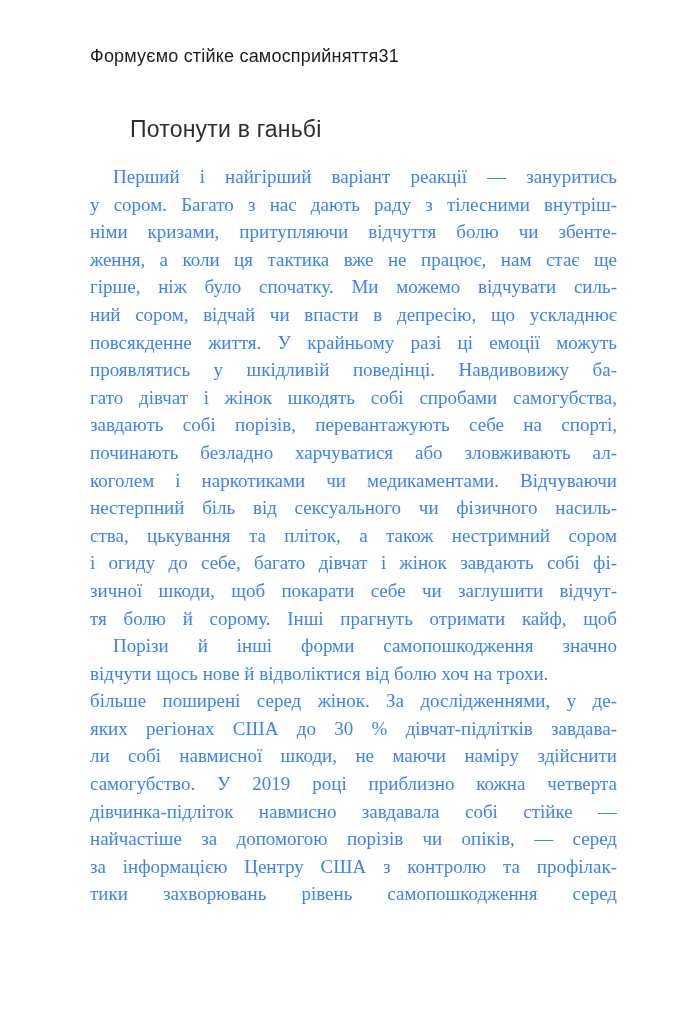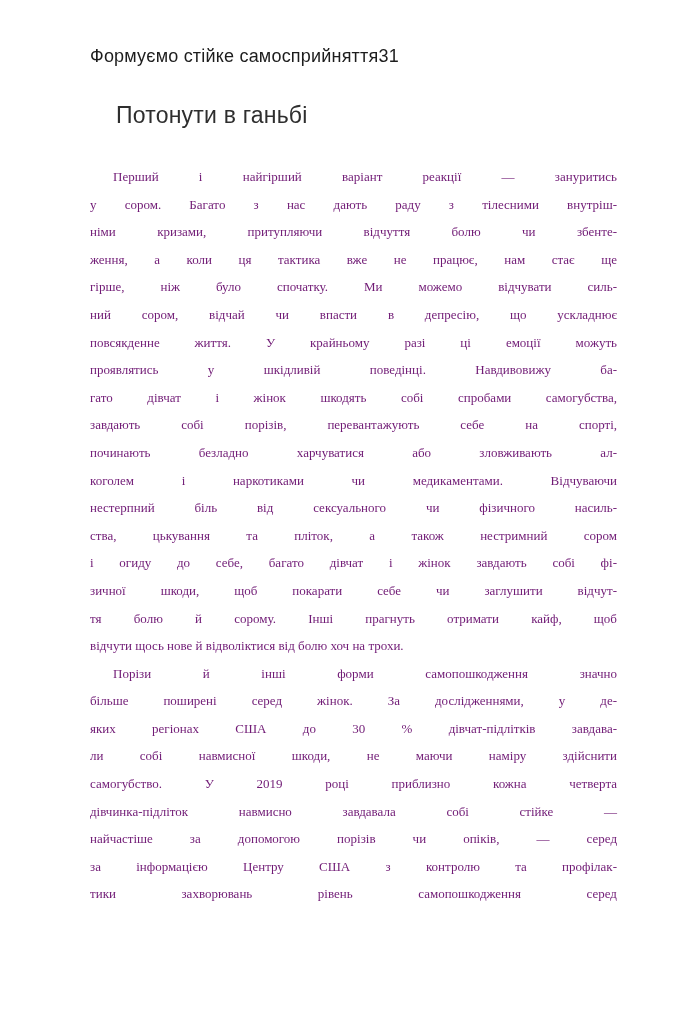--- a/index.html
+++ b/index.html
@@ -26,35 +26,35 @@
     font-family: "Liberation Sans", "DejaVu Sans", sans-serif;
     font-size: 18px;
     font-weight: 400;
     color: #1d1d1d;
     letter-spacing: 0.2px;
   }
   .section-title {
     position: absolute;
     top: 99px;
     left: 113px;
-    margin: 3px;
+    margin: 17px;
     font-family: "Liberation Sans", "DejaVu Sans", sans-serif;
     font-size: 23px;
     font-weight: 400;
     color: #2e2e2e;
     letter-spacing: 0.2px;
   }
   .body-text {
     position: absolute;
     top: 163px;
     left: 90px;
     width: 527px;
     font-family: "Liberation Serif", "DejaVu Serif", serif;
-    font-size: 13px;
-    color: #701a75;
+    font-size: 19px;
+    color: #3b82f6;
   }
   .body-text .line {
     line-height: 27.6px;
     height: 27.6px;
     text-align: justify;
     text-align-last: justify;
     white-space: normal;
   }
   .body-text .line.no-stretch {
     text-align-last: left;
@@ -85,22 +85,22 @@
       <div class="line">проявлятись у шкідливій поведінці. Навдивовижу ба-</div>
       <div class="line">гато дівчат і жінок шкодять собі спробами самогубства,</div>
       <div class="line">завдають собі порізів, перевантажують себе на спорті,</div>
       <div class="line">починають безладно харчуватися або зловживають ал-</div>
       <div class="line">коголем і наркотиками чи медикаментами. Відчуваючи</div>
       <div class="line">нестерпний біль від сексуального чи фізичного насиль-</div>
       <div class="line">ства, цькування та пліток, а також нестримний сором</div>
       <div class="line">і огиду до себе, багато дівчат і жінок завдають собі фі-</div>
       <div class="line">зичної шкоди, щоб покарати себе чи заглушити відчут-</div>
       <div class="line">тя болю й сорому. Інші прагнуть отримати кайф, щоб</div>
+      <div class="line indent">Порізи й інші форми самопошкодження значно</div>
       <div class="line no-stretch">відчути щось нове й відволіктися від болю хоч на трохи.</div>
-      <div class="line indent">Порізи й інші форми самопошкодження значно</div>
       <div class="line">більше поширені серед жінок. За дослідженнями, у де-</div>
       <div class="line">яких регіонах США до 30 % дівчат-підлітків завдава-</div>
       <div class="line">ли собі навмисної шкоди, не маючи наміру здійснити</div>
       <div class="line">самогубство. У 2019 році приблизно кожна четверта</div>
       <div class="line">дівчинка-підліток навмисно завдавала собі стійке —</div>
       <div class="line">найчастіше за допомогою порізів чи опіків, — серед</div>
       <div class="line">за інформацією Центру США з контролю та профілак-</div>
       <div class="line">тики захворювань рівень самопошкодження серед</div>
     </main>
 </div>

